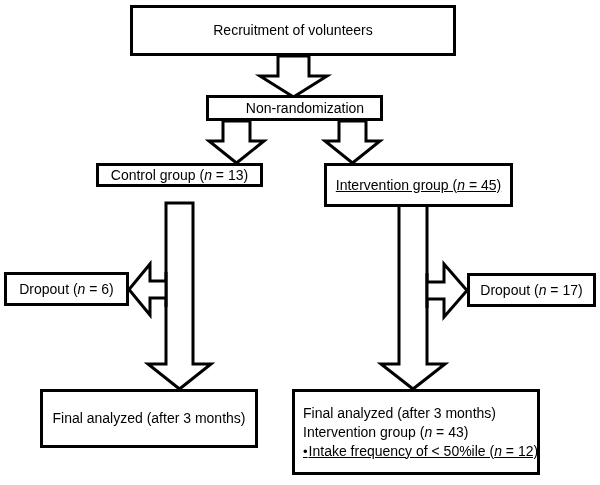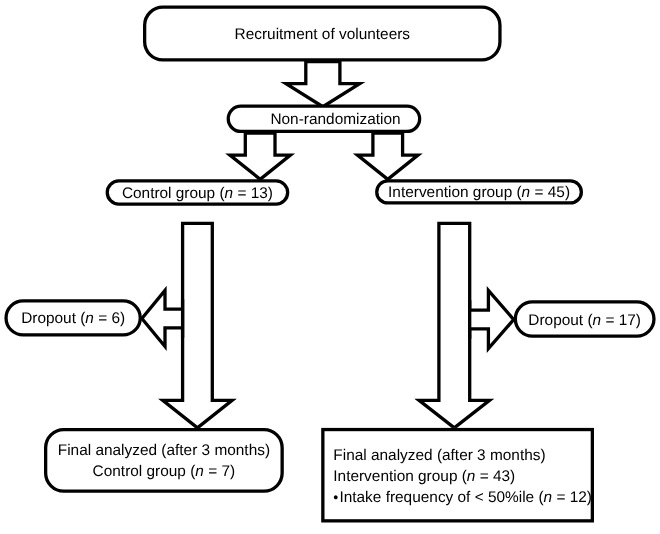--- a/index.html
+++ b/index.html
@@ -21,25 +21,25 @@
     background: #ffffff;
     border: 3px solid #000000;
     display: flex;
     flex-direction: column;
     justify-content: center;
     color: #000000;
     font-size: 14px;
     line-height: 19px;
     z-index: 2;
   }
-  .node.center { align-items: center; text-align: center; border-radius: 18px; }
+  .node.center { align-items: center; text-align: center; }
   .node.left { align-items: flex-start; text-align: left; padding-left: 8px; }
   .node .ln { white-space: nowrap; }
   .node .ln i { font-style: italic; }
-  .bullet { letter-spacing: 0; }
+  .bullet { letter-spacing: 0; text-decoration: underline; }
   .bullet .dot { font-size: 13px; padding-right: 1px; }
 
   svg.arrows {
     position: absolute;
     left: 0;
     top: 0;
     width: 600px;
     height: 485px;
     z-index: 1;
   }
@@ -48,21 +48,21 @@
     fill: #ffffff;
     stroke: #000000;
     stroke-width: 3;
     stroke-linejoin: miter;
   }
 
   
   #box-recruitment   { left: 130px; top: 5px;   width: 326px; height: 51px; }
   #box-nonrandom     { left: 206px; top: 95px;  width: 177px; height: 26px; padding-left: 21px; }
   #box-control       { left: 96px;  top: 163px; width: 167px; height: 24px; }
-  #box-intervention  { left: 341px; top: 163px; width: 189px; height: 23px; }
+  #box-intervention  { left: 324px; top: 163px; width: 189px; height: 44px; text-decoration: underline; }
   #box-dropout-left  { left: 4px;   top: 272px; width: 125px; height: 34px; align-items: center; }
   #box-dropout-right { left: 467px; top: 273px; width: 129px; height: 34px; align-items: center; }
   #box-final-control { left: 40px;  top: 389px; width: 218px; height: 59px; }
   #box-final-interv  { left: 292px; top: 389px; width: 248px; height: 86px; }
 </style>
 </head>
 <body>
 
 <div id="canvas">
 
@@ -102,21 +102,20 @@
   <div class="node center" id="box-dropout-left">
     <span class="ln"><span>Dropout (</span><i>n</i><span> = 6)</span></span>
   </div>
 
   <div class="node center" id="box-dropout-right">
     <span class="ln"><span>Dropout (</span><i>n</i><span> = 17)</span></span>
   </div>
 
   <div class="node center" id="box-final-control">
     <span class="ln">Final analyzed (after 3 months)</span>
-    <span class="ln"><span>Control group (</span><i>n</i><span> = 7)</span></span>
   </div>
 
   <div class="node left" id="box-final-interv">
     <span class="ln">Final analyzed (after 3 months)</span>
     <span class="ln"><span>Intervention group (</span><i>n</i><span> = 43)</span></span>
     <span class="ln bullet"><span class="dot">•</span><span>Intake frequency of &lt; 50%ile (</span><i>n</i><span> = 12)</span></span>
   </div>
 
 </div>
 

